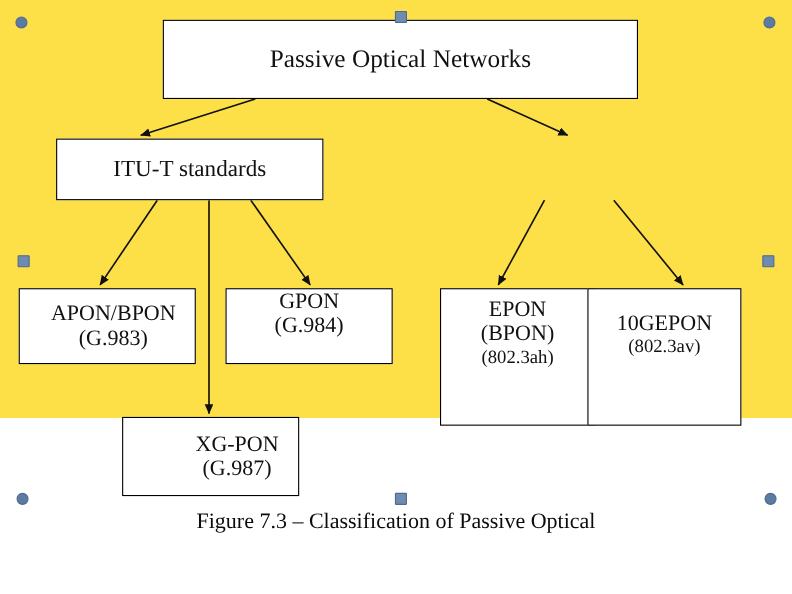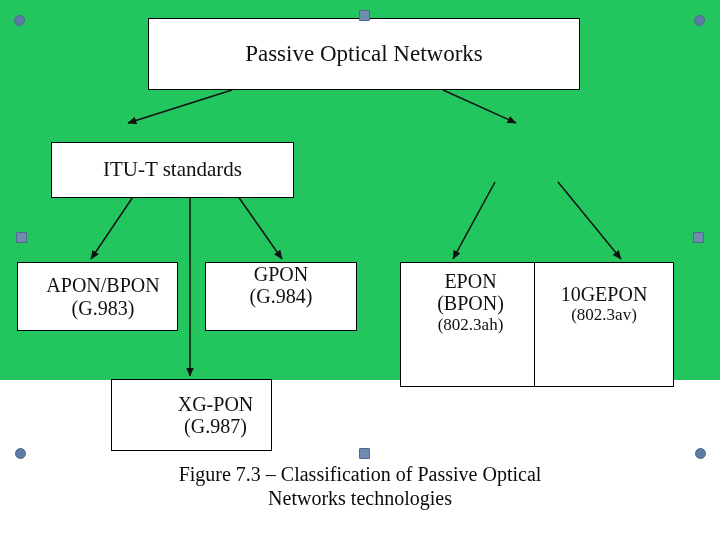--- a/index.html
+++ b/index.html
@@ -16,21 +16,21 @@
     font-family: "Liberation Serif", "DejaVu Serif", serif;
     color: #000000;
   }
 
   #slide-canvas {
     position: absolute;
     left: 0;
     top: 0;
     width: 720px;
     height: 380px;
-    background: #22c55e;
+    background: #fde047;
     text-decoration: underline;
   }
 
   
   .node-box {
     position: absolute;
     box-sizing: border-box;
     border: 1.4px solid #000000;
     background: #ffffff;
     display: flex;
@@ -40,21 +40,21 @@
     line-height: 1.12;
     color: #111111;
   }
   .node-box .node-line {
     display: block;
     white-space: nowrap;
   }
 
   
   #box-pon        { left: 148px; top: 18px;  width: 432px; height: 72px;  justify-content: center; font-size: 23px; }
-  #box-itu        { left: 51px;  top: 126px; width: 243px; height: 56px;  justify-content: center; font-size: 21px; margin-top: 16px; }
+  #box-itu        { left: 51px;  top: 126px; width: 243px; height: 56px;  justify-content: center; font-size: 21px; }
   #box-ieee       { left: 421px; top: 126px; width: 204px; height: 56px;  justify-content: center; font-size: 21px; }
   #box-apon       { left: 17px;  top: 262px; width: 161px; height: 69px;  justify-content: center; font-size: 20px; padding-left: 11px; }
   #box-gpon       { left: 205px; top: 262px; width: 152px; height: 69px;  justify-content: flex-start; font-size: 20px; }
   #box-epon       { left: 400px; top: 262px; width: 141px; height: 125px; justify-content: flex-start; padding-top: 7px; font-size: 20px; }
   #box-10gepon    { left: 534px; top: 262px; width: 140px; height: 125px; justify-content: flex-start; padding-top: 20px; font-size: 20px; }
 
   
   #box-xgpon {
     left: 111px; top: 379px; width: 161px; height: 72px;
     justify-content: center;
@@ -164,21 +164,20 @@
     <span class="node-line small">(802.3av)</span>
   </div>
 
   <div class="node-box" id="box-xgpon">
     <span class="node-line">XG-PON</span>
     <span class="node-line">(G.987)</span>
   </div>
 
   <div id="figure-caption">
     <span class="cap-line">Figure 7.3 – Classification of Passive Optical</span>
-    <span class="cap-line">Networks technologies</span>
   </div>
 
   <div id="handle-layer">
       <div class="handle round" style="left: 14px; top: 15px;"></div>
       <div class="handle square" style="left: 359px; top: 10px;"></div>
       <div class="handle round" style="left: 694px; top: 15px;"></div>
       <div class="handle square" style="left: 16px; top: 232px;"></div>
       <div class="handle square" style="left: 693px; top: 232px;"></div>
       <div class="handle round" style="left: 15px; top: 448px;"></div>
       <div class="handle square" style="left: 359px; top: 448px;"></div>

